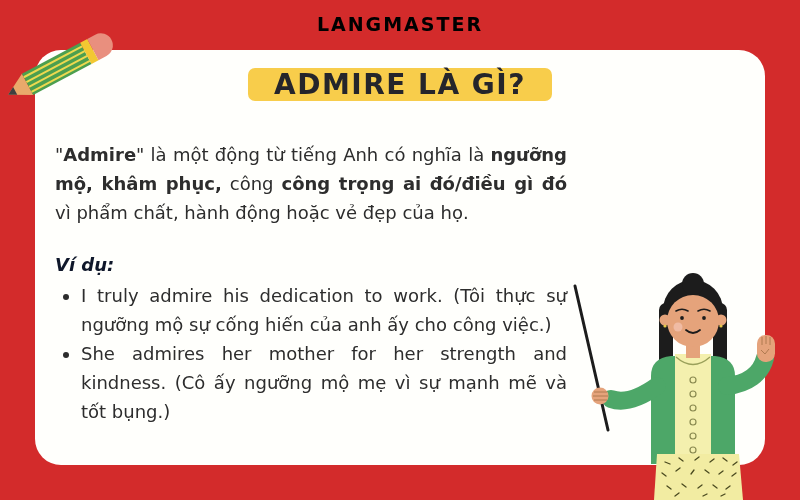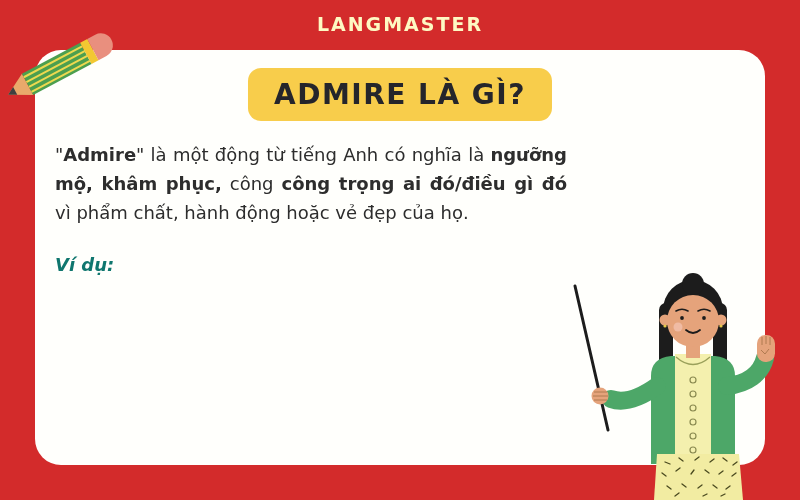--- a/index.html
+++ b/index.html
@@ -4,44 +4,44 @@
 <style>
   * { margin:0; padding:0; box-sizing:border-box; }
   html,body { width:800px; height:500px; }
   body { font-family:"DejaVu Sans", sans-serif; }
   .stage {
     position:relative; width:800px; height:500px;
     background:#D32B2B; overflow:hidden;
   }
   .logo {
     position:absolute; top:13px; left:0; width:100%;
-    text-align:center; color:#fef9c3; font-weight:bold;
+    text-align:center; color:#000000; font-weight:bold;
     font-size:19px; letter-spacing:2px;
   }
   .card {
     position:absolute; left:35px; top:50px;
     width:730px; height:415px;
     background:#fffffc; border-radius:26px;
   }
   .title-badge {
     position:absolute; top:18px; left:50%; transform:translateX(-50%);
-    background:#F8CD4B; border-radius:13px;
-    padding:10px 26px; white-space:nowrap;
+    background:#F8CD4B; border-radius:7px;
+    padding:0 26px; white-space:nowrap;
   }
   .title-badge span {
     font-size:28px; font-weight:800; letter-spacing:1.5px; color:#25252B;
   }
   .definition {
     position:absolute; left:20px; top:90px; width:512px;
     font-size:18px; line-height:29px; color:#2D2D2D;
     text-align:justify;
   }
   .examples-heading {
     position:absolute; left:20px; top:204px;
-    font-size:18px; font-weight:bold; font-style:italic; color:#0f766e;
+    font-size:18px; font-weight:bold; font-style:italic; color:#0f172a;
   }
   .examples {
     position:absolute; left:24px; top:231px; width:508px;
     font-size:18px; line-height:29px; color:#2D2D2D;
     list-style:disc outside; padding-left:22px;
   }
   .examples li { text-align:justify; }
   .pencil-svg {
     position:absolute; left:-3px; top:48px; width:130px; height:36px;
     transform:rotate(-28deg);
@@ -56,20 +56,24 @@
 <div class="stage">
 
   <div class="logo">LANGMASTER</div>
 
   <div class="card">
     <div class="title-badge">
       <span>ADMIRE LÀ GÌ?</span>
     </div>
     <p class="definition"><span>"</span><b>Admire</b><span>" là một động từ tiếng Anh có nghĩa là </span><b>ngưỡng mộ, khâm phục,</b><span> công </span><b>công trọng ai đó/điều gì đó</b><span> vì phẩm chất, hành động hoặc vẻ đẹp của họ.</span></p>
     <p class="examples-heading">Ví dụ:</p>
+    <ul class="examples">
+        <li>I truly admire his dedication to work. (Tôi thực sự ngưỡng mộ sự cống hiến của anh ấy cho công việc.)</li>
+        <li>She admires her mother for her strength and kindness. (Cô ấy ngưỡng mộ mẹ vì sự mạnh mẽ và tốt bụng.)</li>
+      </ul>
   </div>
 
   <svg class="pencil-svg" viewBox="0 0 130 36" aria-hidden="true">
     <polygon points="4,18 26,6 26,30" fill="#E9A96B"></polygon>
     <polygon points="4,18 12,13.6 12,22.4" fill="#3F3F3F"></polygon>
     <rect x="26" y="6" width="66" height="24" fill="#4C9F4F"></rect>
     <g stroke="#EDD94F" stroke-width="2">
       <line x1="26" y1="10" x2="92" y2="10"></line>
       <line x1="26" y1="15.5" x2="92" y2="15.5"></line>
       <line x1="26" y1="21" x2="92" y2="21"></line>

